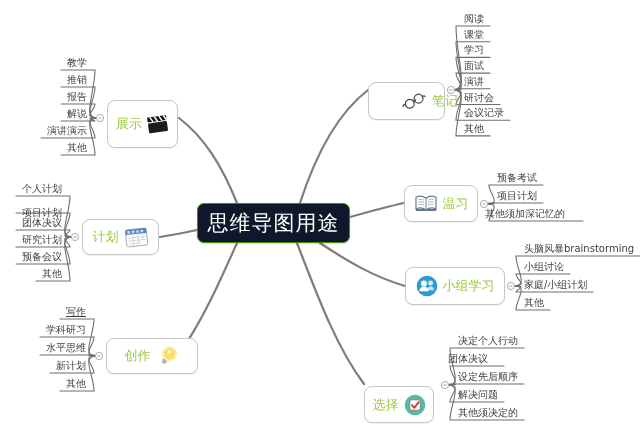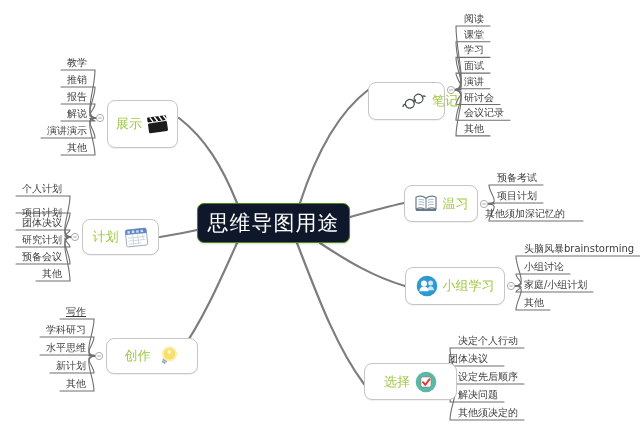--- a/index.html
+++ b/index.html
@@ -202,21 +202,21 @@
               <path d="M9.4 17.7 h5.2" stroke="#8d99a3" stroke-width="0.6"></path>
             </g>
           </svg>
         </span>
       </div>
       <div class="leaf" style="top: 334px; left: 458px;">决定个人行动</div>
       <div class="leaf" style="top: 352px; left: 448px;">团体决议</div>
       <div class="leaf" style="top: 370px; left: 458px;">设定先后顺序</div>
       <div class="leaf" style="top: 388px; left: 458px;">解决问题</div>
       <div class="leaf" style="top: 406px; left: 458px;">其他须决定的</div>
-      <div class="node" style="left: 364px; top: 363px; width: 93px; height: 37px; font-family: Liberation Mono, monospace;">
+      <div class="node" style="left: 364px; top: 386px; width: 70px; height: 37px; font-family: Liberation Mono, monospace;">
         <span class="lbl">选择</span>
         <span class="ic">
           <svg width="22" height="22" viewBox="0 0 22 22">
             <circle cx="11" cy="11" r="10.3" fill="#59b9a2"></circle>
             <rect x="5.8" y="5.8" width="10.4" height="10.4" rx="2" fill="#ffffff" stroke="#7a8088" stroke-width="0.9"></rect>
             <path d="M8 11.2 l2.3 2.6 L14.6 8.2" stroke="#d23b2f" stroke-width="1.9" fill="none" stroke-linecap="round" stroke-linejoin="round"></path>
           </svg>
         </span>
       </div>
     </div>

